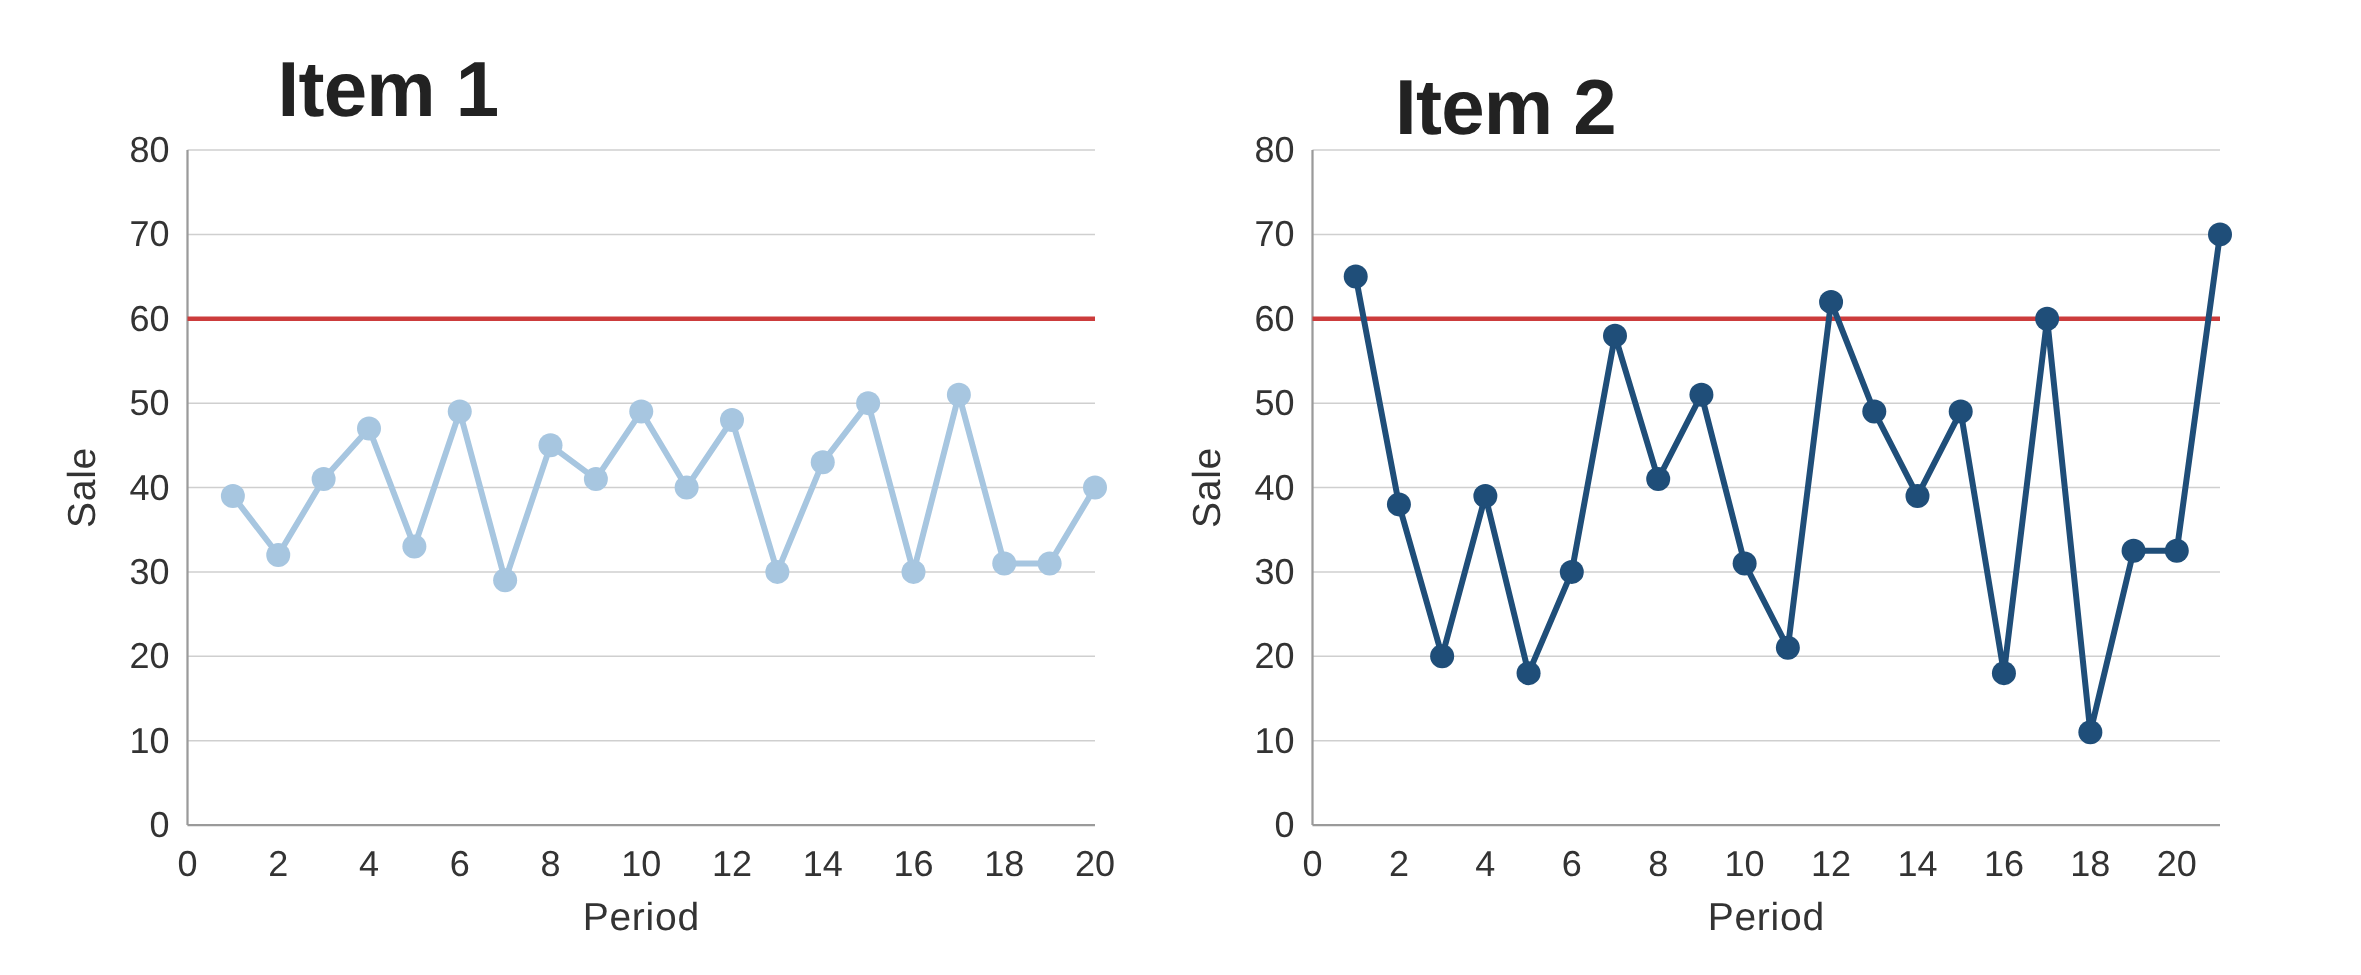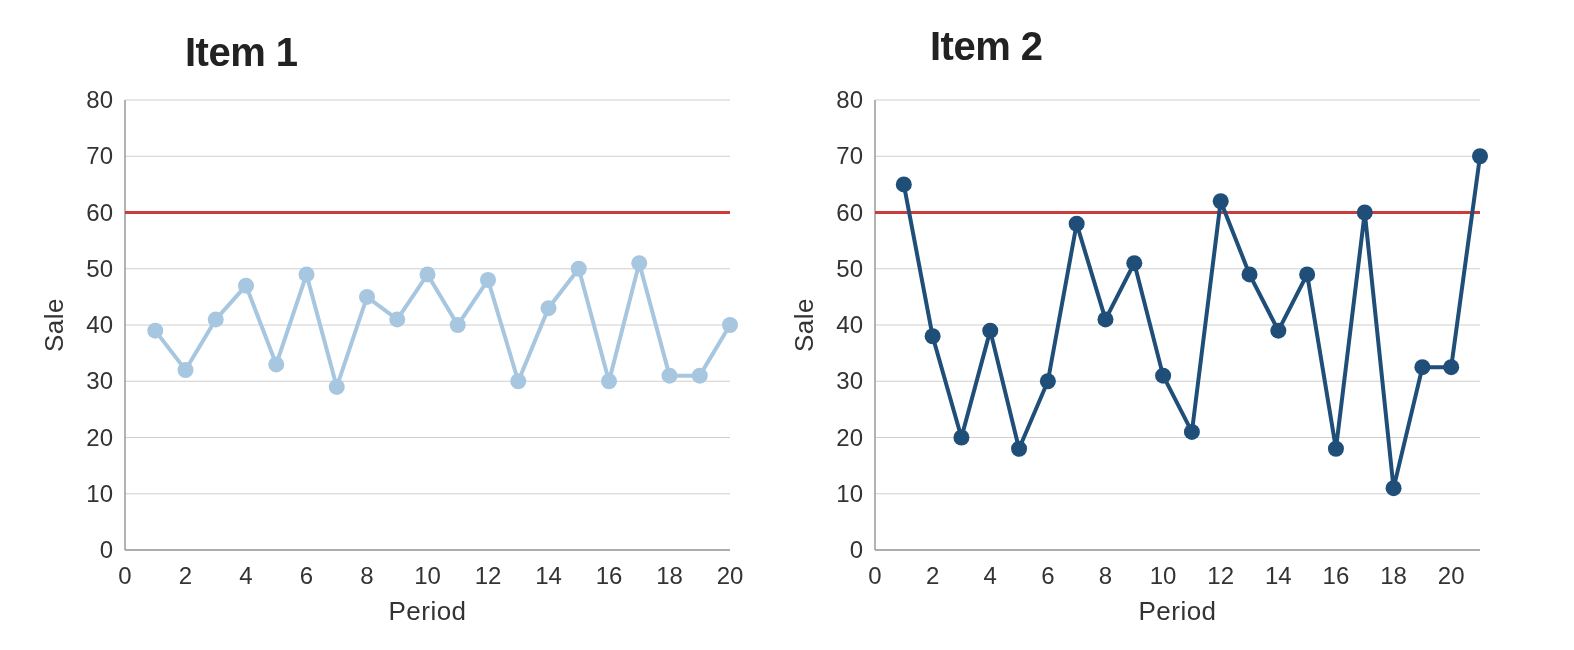--- a/index.html
+++ b/index.html
@@ -10,21 +10,21 @@
     color: #1f2328;
   }
   .canvas {
     position: relative;
     width: 1574px;
     height: 650px;
   }
   .chart-title {
     position: absolute;
     font-weight: 700;
-    font-size: 40px;
+    font-size: 52px;
     letter-spacing: -0.5px;
     color: #222;
     font-stretch: condensed;
   }
   .axis-label {
     font-size: 26px;
     fill: #333;
     font-family: inherit;
     letter-spacing: 0.5px;
   }
@@ -62,21 +62,21 @@
     fill: #1f4e79;
   }
 </style>
 </head>
 <body>
 
 <div class="canvas">
 
   <div class="chart-title" style="left:185px; top:30px;">Item 1</div>
 
-  <div class="chart-title" style="left:930px; top:24px;">Item 2</div>
+  <div class="chart-title" style="left:930px; top:42px;">Item 2</div>
 
   <svg id="chart1" width="720" height="560" style="position:absolute; left:30px; top:80px;">
       <line x1="95" x2="700" y1="470" y2="470" class="gridline"></line>
       <text x="83" y="478" text-anchor="end" class="tick-label">0</text>
       <line x1="95" x2="700" y1="413.75" y2="413.75" class="gridline"></line>
       <text x="83" y="421.75" text-anchor="end" class="tick-label">10</text>
       <line x1="95" x2="700" y1="357.5" y2="357.5" class="gridline"></line>
       <text x="83" y="365.5" text-anchor="end" class="tick-label">20</text>
       <line x1="95" x2="700" y1="301.25" y2="301.25" class="gridline"></line>
       <text x="83" y="309.25" text-anchor="end" class="tick-label">30</text>

